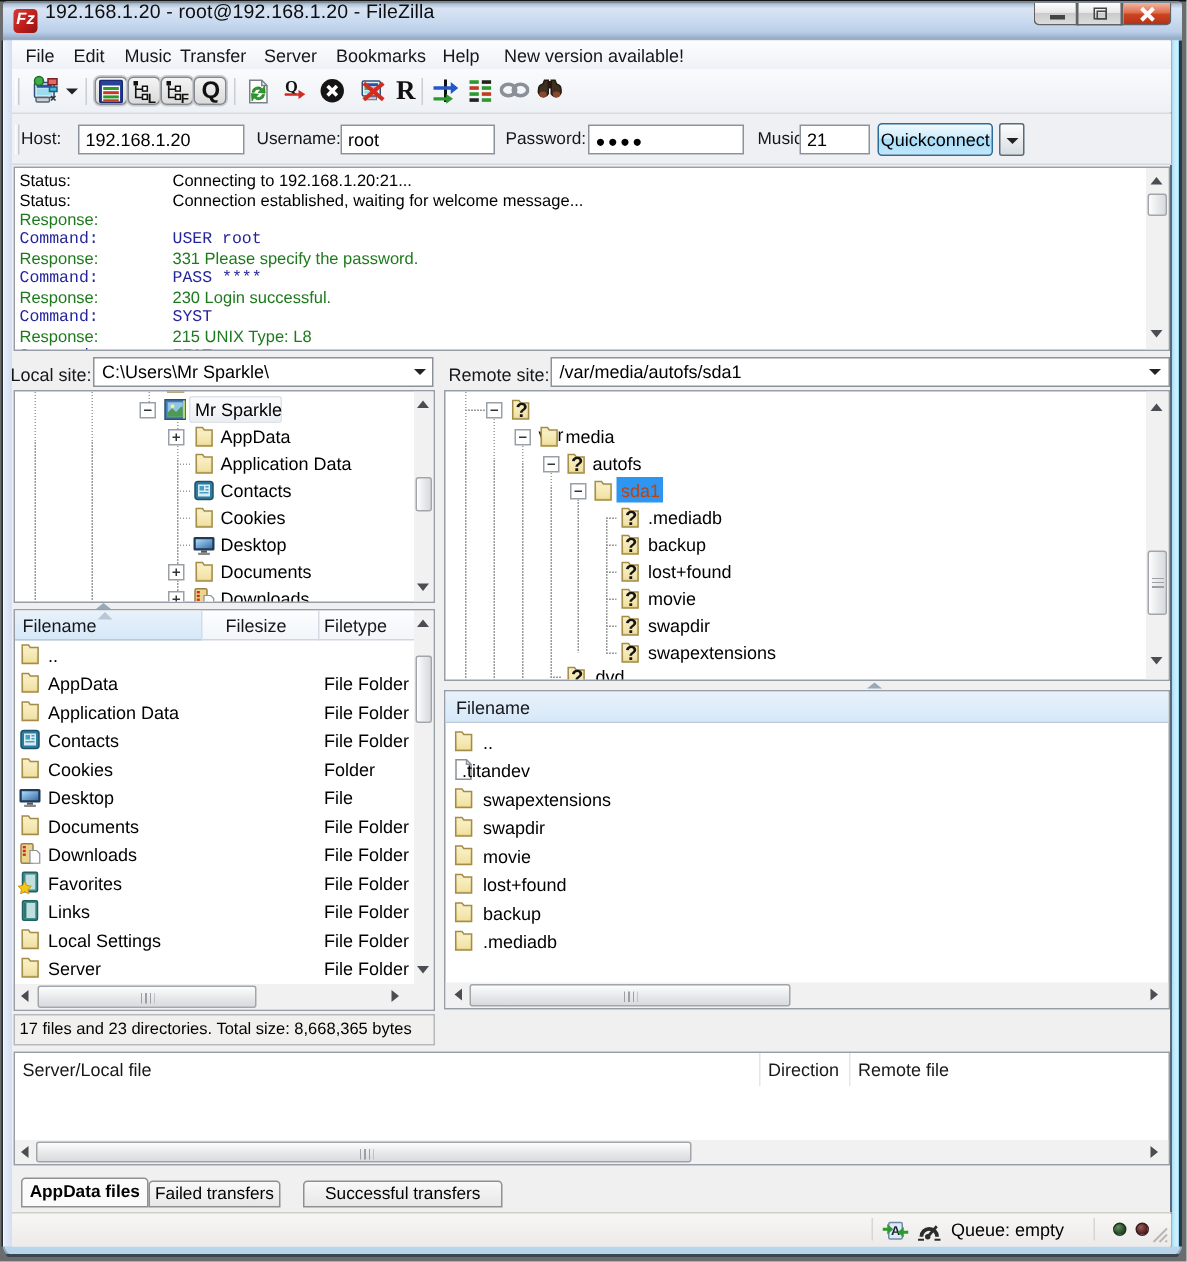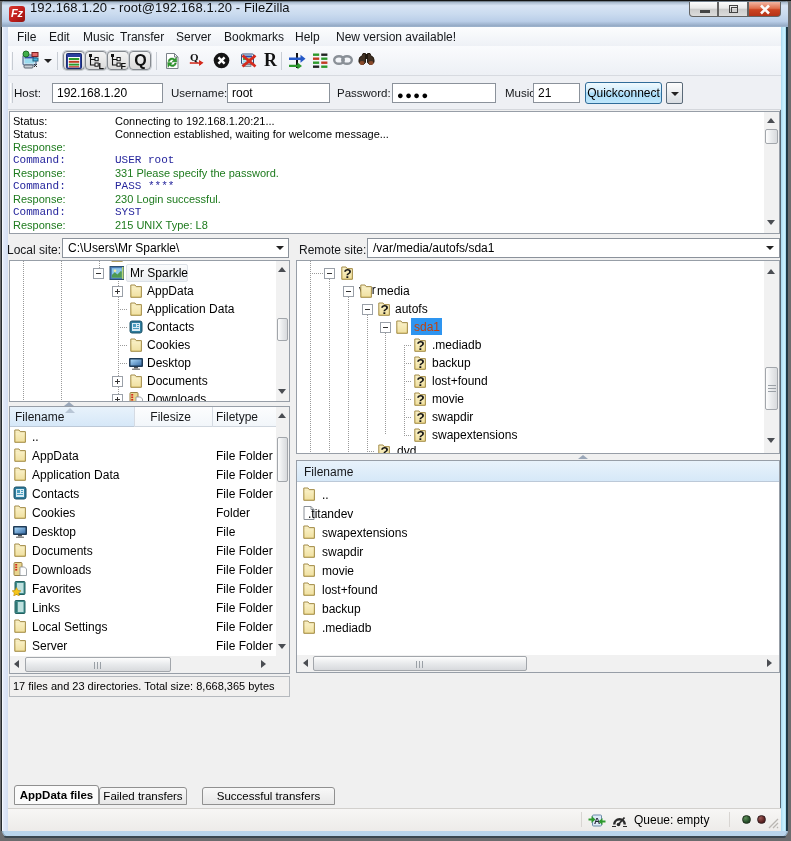--- a/index.html
+++ b/index.html
@@ -619,20 +619,33 @@
       </svg>
  <div class="row" style="left:25px;top:160px">.mediadb</div>
  <div class="sb-track" style="left:0;top:194px;width:482px;height:17px"></div>
  <div class="sb-arr arr-l" style="left:6px;top:198px"></div>
  <div class="sb-thumb-h" style="left:16px;top:195px;width:214px;height:15px">
         <div class="hgrip" style="left:102px;top:4px"></div>
       </div>
  <div class="sb-arr arr-r" style="left:470px;top:198px"></div>
 </div>
 
+<div class="panel" id="queue" style="left:9px;top:701px;width:771px;height:76px;overflow:hidden">
+ <div class="abs" style="left:496px;top:0;width:1px;height:22px;background:#e3e6ea"></div>
+ <div class="abs" style="left:556px;top:0;width:1px;height:22px;background:#e3e6ea"></div>
+ <div class="hdr" style="left:5px;top:4px">Server/Local file</div>
+ <div class="hdr" style="left:502px;top:4px">Direction</div>
+ <div class="hdr" style="left:562px;top:4px">Remote file</div>
+ <div class="sb-track" style="left:0;top:58px;width:769px;height:16px"></div>
+ <div class="sb-arr arr-l" style="left:4px;top:62px"></div>
+ <div class="sb-thumb-h" style="left:14px;top:59px;width:437px;height:14px">
+        <div class="hgrip" style="left:215px;top:4px"></div>
+      </div>
+ <div class="sb-arr arr-r" style="left:757px;top:62px"></div>
+</div>
 
 <div class="tab" style="left:14px;top:785px;width:85px;height:20px;background:#fbfbfb;font-weight:bold;line-height:19px">AppData files</div>
 <div class="tab" style="left:99px;top:787px;width:88px;height:18px;line-height:17px">Failed transfers</div>
 <div class="tab" style="left:202px;top:787px;width:133px;height:18px;line-height:17px">Successful transfers</div>
 
 <div class="abs" id="botbar"></div>
 <div class="abs" style="left:64px;top:402px;width:0;height:0;border-left:5px solid transparent;border-right:5px solid transparent;border-bottom:4px solid #9aa7b8"></div>
 <div class="abs" style="left:578px;top:455px;width:0;height:0;border-left:5px solid transparent;border-right:5px solid transparent;border-bottom:4px solid #9aa7b8"></div>
 <div class="abs" style="left:581px;top:812px;width:1px;height:15px;background:#d8d5d2"></div>
 <div class="abs" style="left:729px;top:812px;width:1px;height:15px;background:#d8d5d2"></div>

